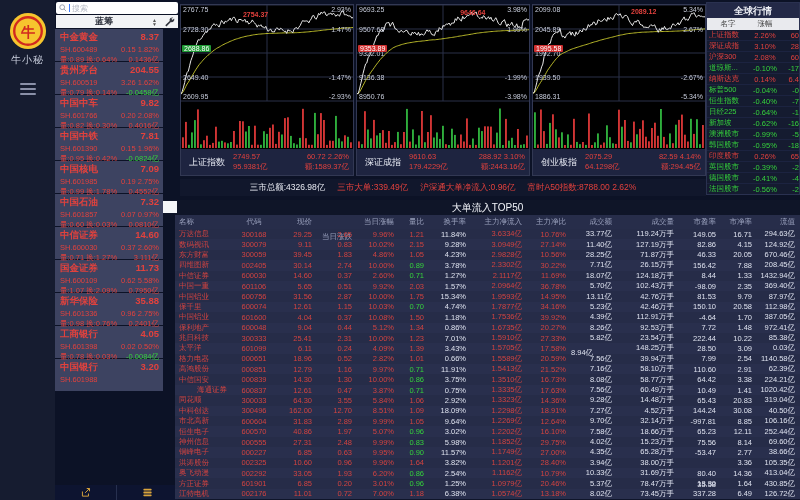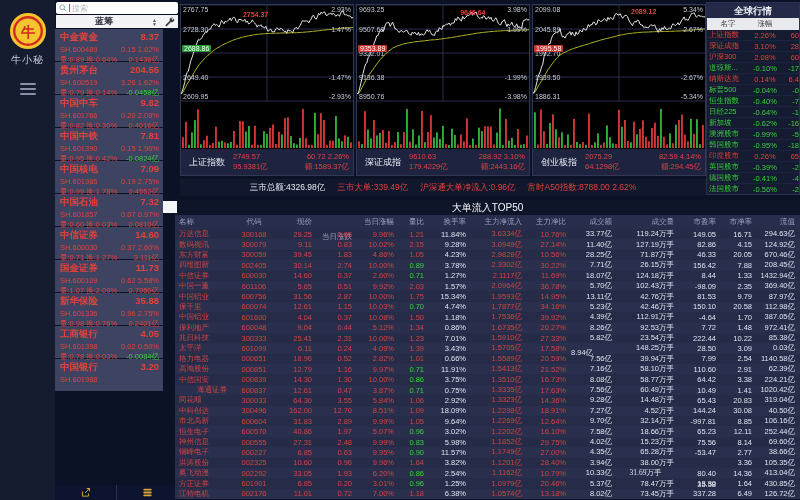--- a/index.html
+++ b/index.html
@@ -1058,21 +1058,21 @@
           <span class="tc c-red" style="width: 54px; text-align: left; padding-left: 4px;">奥飞动漫</span>
           <span class="tc c-red" style="width: 50px; text-align: center;">002292</span>
           <span class="tc c-red" style="width: 38px; text-align: right; padding-right: 5px;">33.05</span>
           <span class="tc c-red" style="width: 40px; text-align: right; padding-right: 5px;">1.93</span>
           <span class="tc c-red" style="width: 42px; text-align: right; padding-right: 5px;">6.20%</span>
           <span class="tc c-green" style="width: 30px; text-align: right; padding-right: 5px;">0.86</span>
           <span class="tc c-white" style="width: 42px; text-align: right; padding-right: 5px;">2.54%</span>
           <span class="tc c-red" style="width: 56px; text-align: right; padding-right: 5px;">1.1162亿</span>
           <span class="tc c-red" style="width: 44px; text-align: right; padding-right: 5px;">10.79%</span>
           <span class="tc c-white" style="width: 46px; text-align: right; padding-right: 5px;">10.33亿</span>
-          <span class="tc c-white" style="width: 62px; text-align: center; padding-right: 5px; font-family: Liberation Serif, serif;">31.69万手</span>
+          <span class="tc c-white" style="width: 62px; text-align: right; padding-right: 5px;">31.69万手</span>
           <span class="tc c-white" style="width: 42px; text-align: right; padding-right: 5px;">80.40</span>
           <span class="tc c-white" style="width: 36px; text-align: right; padding-right: 5px;">14.36</span>
           <span class="tc c-white" style="width: 43px; text-align: right; padding-right: 5px;">413.04亿</span>
         </div>
         <div class="trow">
           <span class="tc c-red" style="width: 54px; text-align: left; padding-left: 4px;">方正证券</span>
           <span class="tc c-red" style="width: 50px; text-align: center;">601901</span>
           <span class="tc c-red" style="width: 38px; text-align: right; padding-right: 5px;">6.85</span>
           <span class="tc c-red" style="width: 40px; text-align: right; padding-right: 5px;">0.20</span>
           <span class="tc c-red" style="width: 42px; text-align: right; padding-right: 5px;">3.01%</span>

